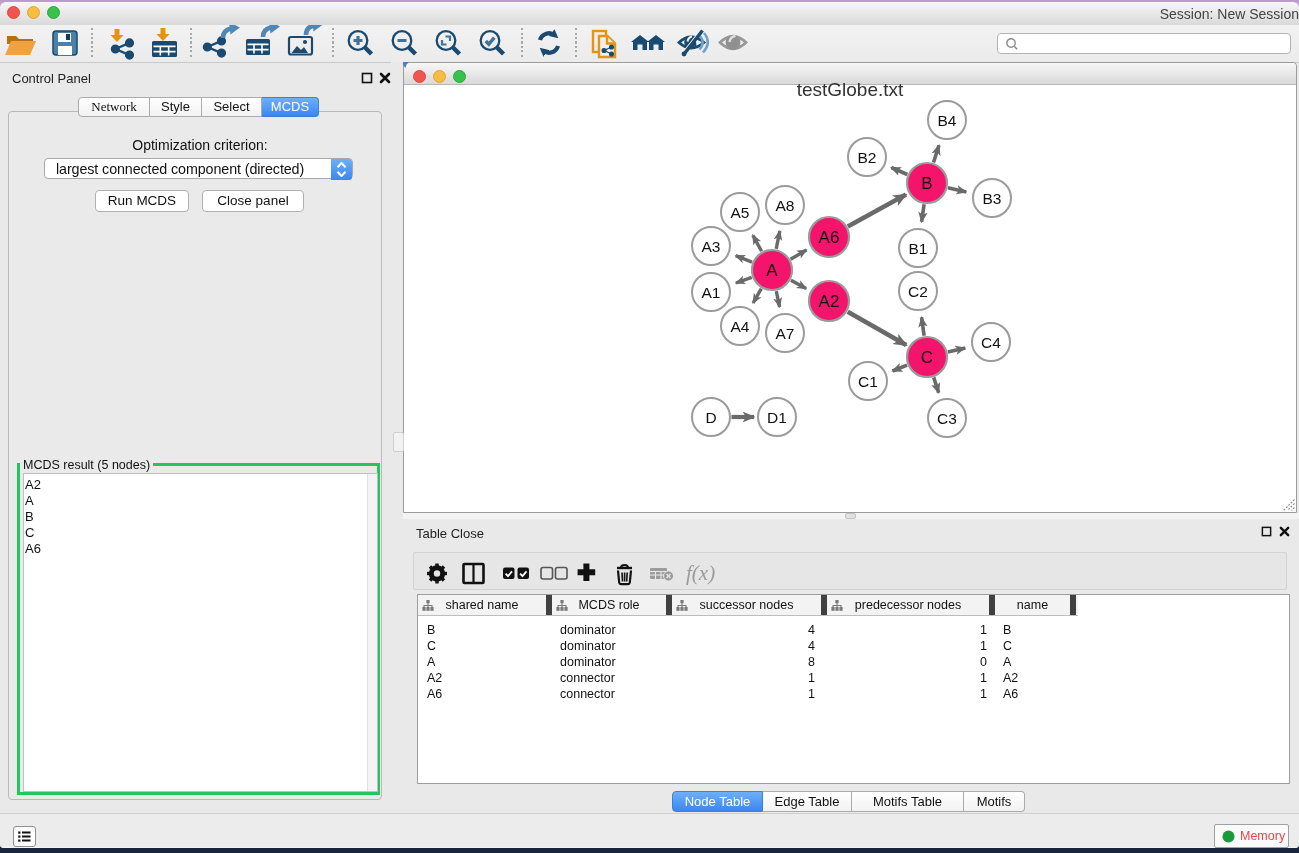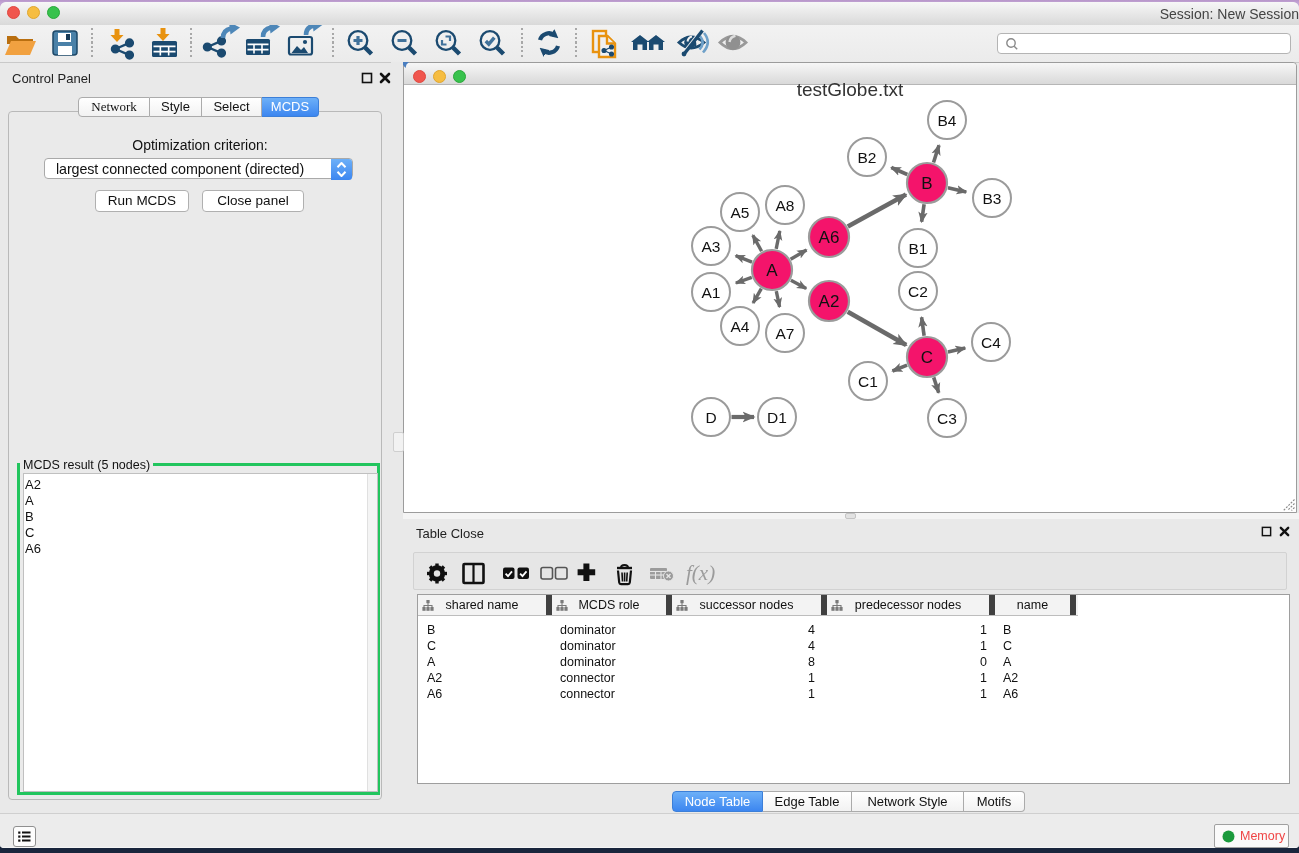--- a/index.html
+++ b/index.html
@@ -474,21 +474,21 @@
           <div class="cell" style="left:142px;">connector</div>
           <div class="cell num" style="left:254px;width:143px;">1</div>
           <div class="cell num" style="left:409px;width:160px;">1</div>
           <div class="cell" style="left:585px;">A6</div>
         </div>
 
     </div>
     <div id="btabs">
         <div class="tab first sel" style="width:89px;height:19px;line-height:19px;">Node Table</div>
         <div class="tab" style="width:88px;height:19px;line-height:19px;">Edge Table</div>
-        <div class="tab" style="width:111px;height:19px;line-height:19px;">Network Style</div>
+        <div class="tab" style="width:111px;height:19px;line-height:19px;">Motifs Table</div>
         <div class="tab last" style="width:60px;height:19px;line-height:19px;">Motifs</div>
       </div>
   </div>
 
   <div class="abs" style="left:391px;top:60px;width:12px;height:751px;background:#e9e9e9;"></div>
   <div class="abs" style="left:393px;top:430px;width:9px;height:18px;background:#f2f2f2;border:1px solid #cfcfcf;border-radius:2px;"></div>
   <div class="abs" style="left:403px;top:511px;width:896px;height:6px;background:#f4f4f4;"></div>
   <div class="abs" style="left:845px;top:511px;width:11px;height:6px;background:#e2e2e2;border:1px solid #c4c4c4;border-radius:2px;box-sizing:border-box;"></div>
   <svg class="abs" style="left:403px;top:60px;" width="6" height="6" viewBox="0 0 6 6">
       <path d="M0,0 h6 l-2.5,2.5 l-1,3.5 l-2.5,-3 z" fill="#4a7ec0"></path>

